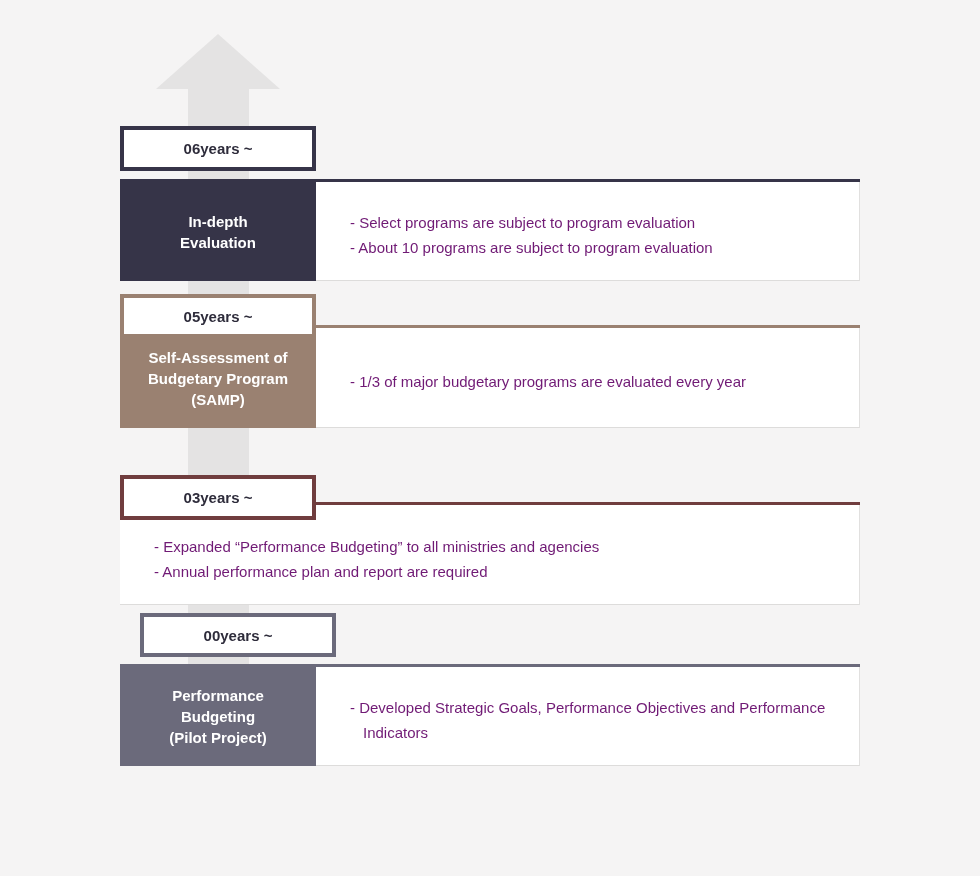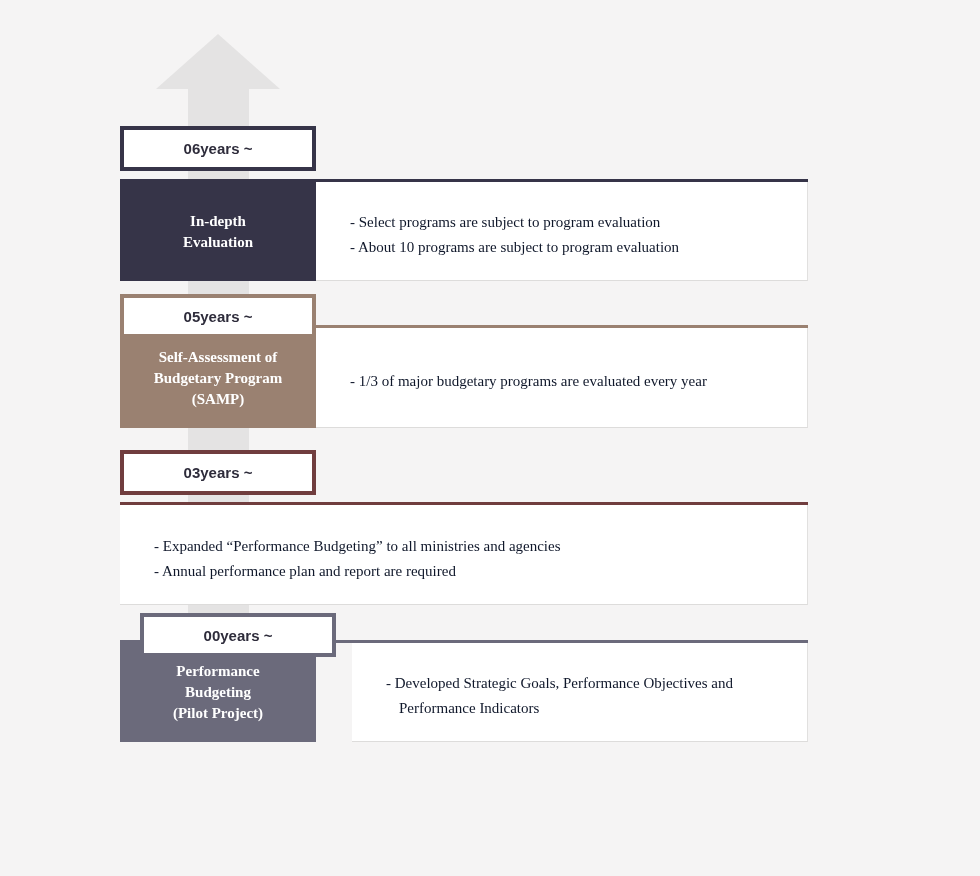--- a/index.html
+++ b/index.html
@@ -45,37 +45,36 @@
     display: flex;
     align-items: center;
     justify-content: center;
     font-size: 15px;
     font-weight: bold;
     color: #2e2c3b;
     z-index: 2;
   }
   .yb0 { top: 126px; }
   .yb1 { top: 294px; height: 44px; }
-  .yb2 { top: 450px; }
+  .yb2 { top: 475px; }
   .yb3 { top: 613px; height: 44px; margin-left: 20px; }
   
   .stage-row {
     position: absolute;
     left: 120px;
-    width: 688px;
+    width: 740px;
     box-sizing: border-box;
     border-top: 3px solid #d946ef;
     display: flex;
     z-index: 1;
-    font-family: Liberation Serif, serif;
   }
   .row0 { top: 179px; height: 102px; }
   .row1 { top: 325px; height: 103px; }
   .row2 { top: 502px; height: 103px; }
-  .row3 { top: 640px; height: 102px; gap: 36px; }
+  .row3 { top: 664px; height: 102px; }
   .stage-title-box {
     width: 196px;
     flex: 0 0 196px;
     display: flex;
     align-items: center;
     justify-content: center;
     text-align: center;
     color: #ffffff;
     font-size: 15px;
     font-weight: bold;
@@ -84,21 +83,21 @@
   }
   .stage-content {
     flex: 1;
     background: #ffffff;
     border-right: 1px solid #e1e0df;
     border-bottom: 1px solid #dddcdb;
     display: flex;
     flex-direction: column;
     justify-content: center;
     padding: 8px 24px 0 34px;
-    color: #0f172a;
+    color: #701a75;
     font-size: 15px;
     line-height: 25px;
   }
   .bullet {
     padding-left: 13px;
     text-indent: -13px;
   }
 </style>
 </head>
 <body>

